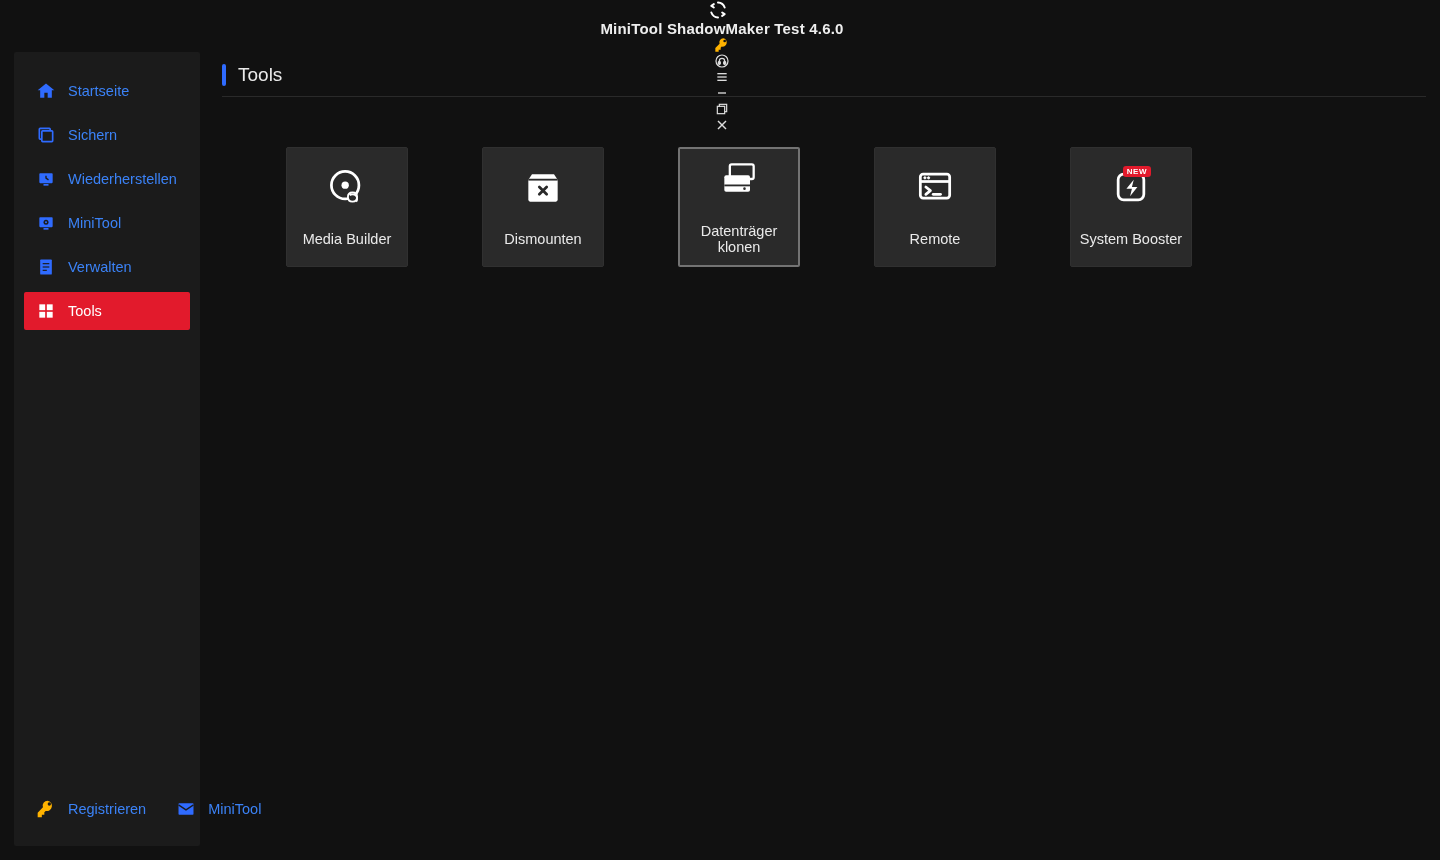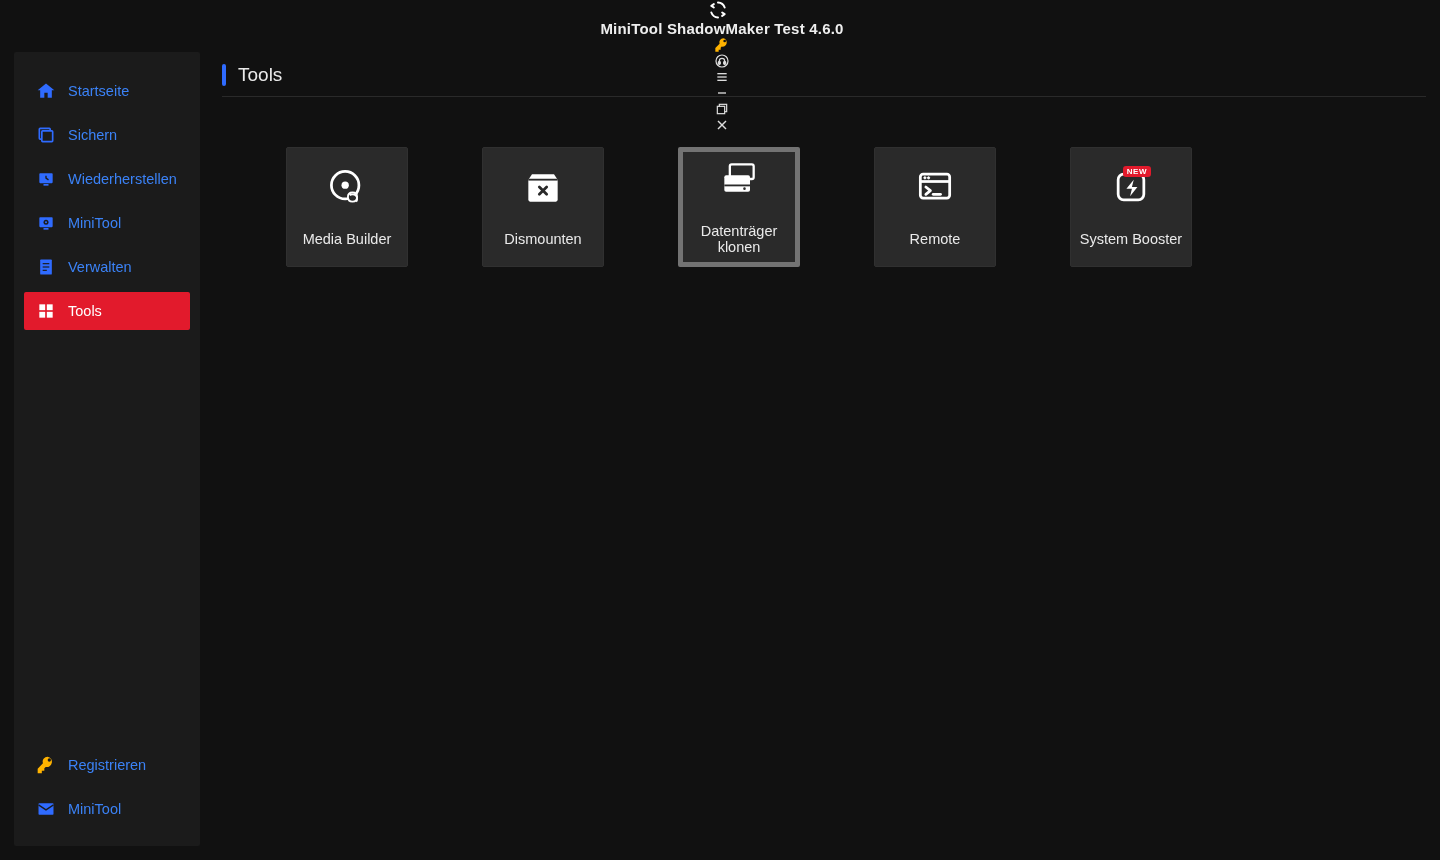--- a/index.html
+++ b/index.html
@@ -68,21 +68,21 @@
     border-radius: 2px;
     color: #3b82f6;
     cursor: pointer;
     font-size: 14.5px;
     gap: 12px;
   }
   .nav-item .ico { width: 20px; height: 20px; display: inline-flex; align-items: center; justify-content: center; color: #2f6bff; }
   .nav-item.active { background: #e21a2c; color: #fff; }
   .nav-item.active .ico { color: #fff; }
   .sidebar .grow { flex: 1; }
-  .bottom-nav { display: flex; flex-direction: column; gap: 6px; margin-top: 8px; }
+  .bottom-nav { display: flex; flex-direction: row; gap: 6px; margin-top: 8px; }
   .bottom-nav .nav-item .ico.key { color: #ffb300; }
   .bottom-nav .nav-item .ico.mail { color: #2f6bff; }
   
   .main {
     flex: 1;
     display: flex; flex-direction: column;
     min-width: 0;
     padding-top: 6px;
   }
   .page-header {
@@ -106,21 +106,21 @@
     border-radius: 2px;
     display: flex; flex-direction: column; align-items: center; justify-content: center;
     gap: 24px;
     cursor: pointer;
     color: #eaeaea;
     position: relative;
     margin-left: 36px;
   }
   .tile .ticon { width: 44px; height: 40px; display: inline-flex; align-items: center; justify-content: center; }
   .tile .label { font-size: 14.5px; text-align: center; }
-  .tile.highlight { border: 5px solid #737373; }
+  .tile.highlight { border: 2px solid #737373; }
   .badge-new {
     position: absolute;
     top: 18px; right: 40px;
     background: #e21a2c;
     color: #fff;
     font-size: 8px;
     font-weight: 700;
     padding: 1px 4px;
     border-radius: 3px;
     letter-spacing: .5px;

